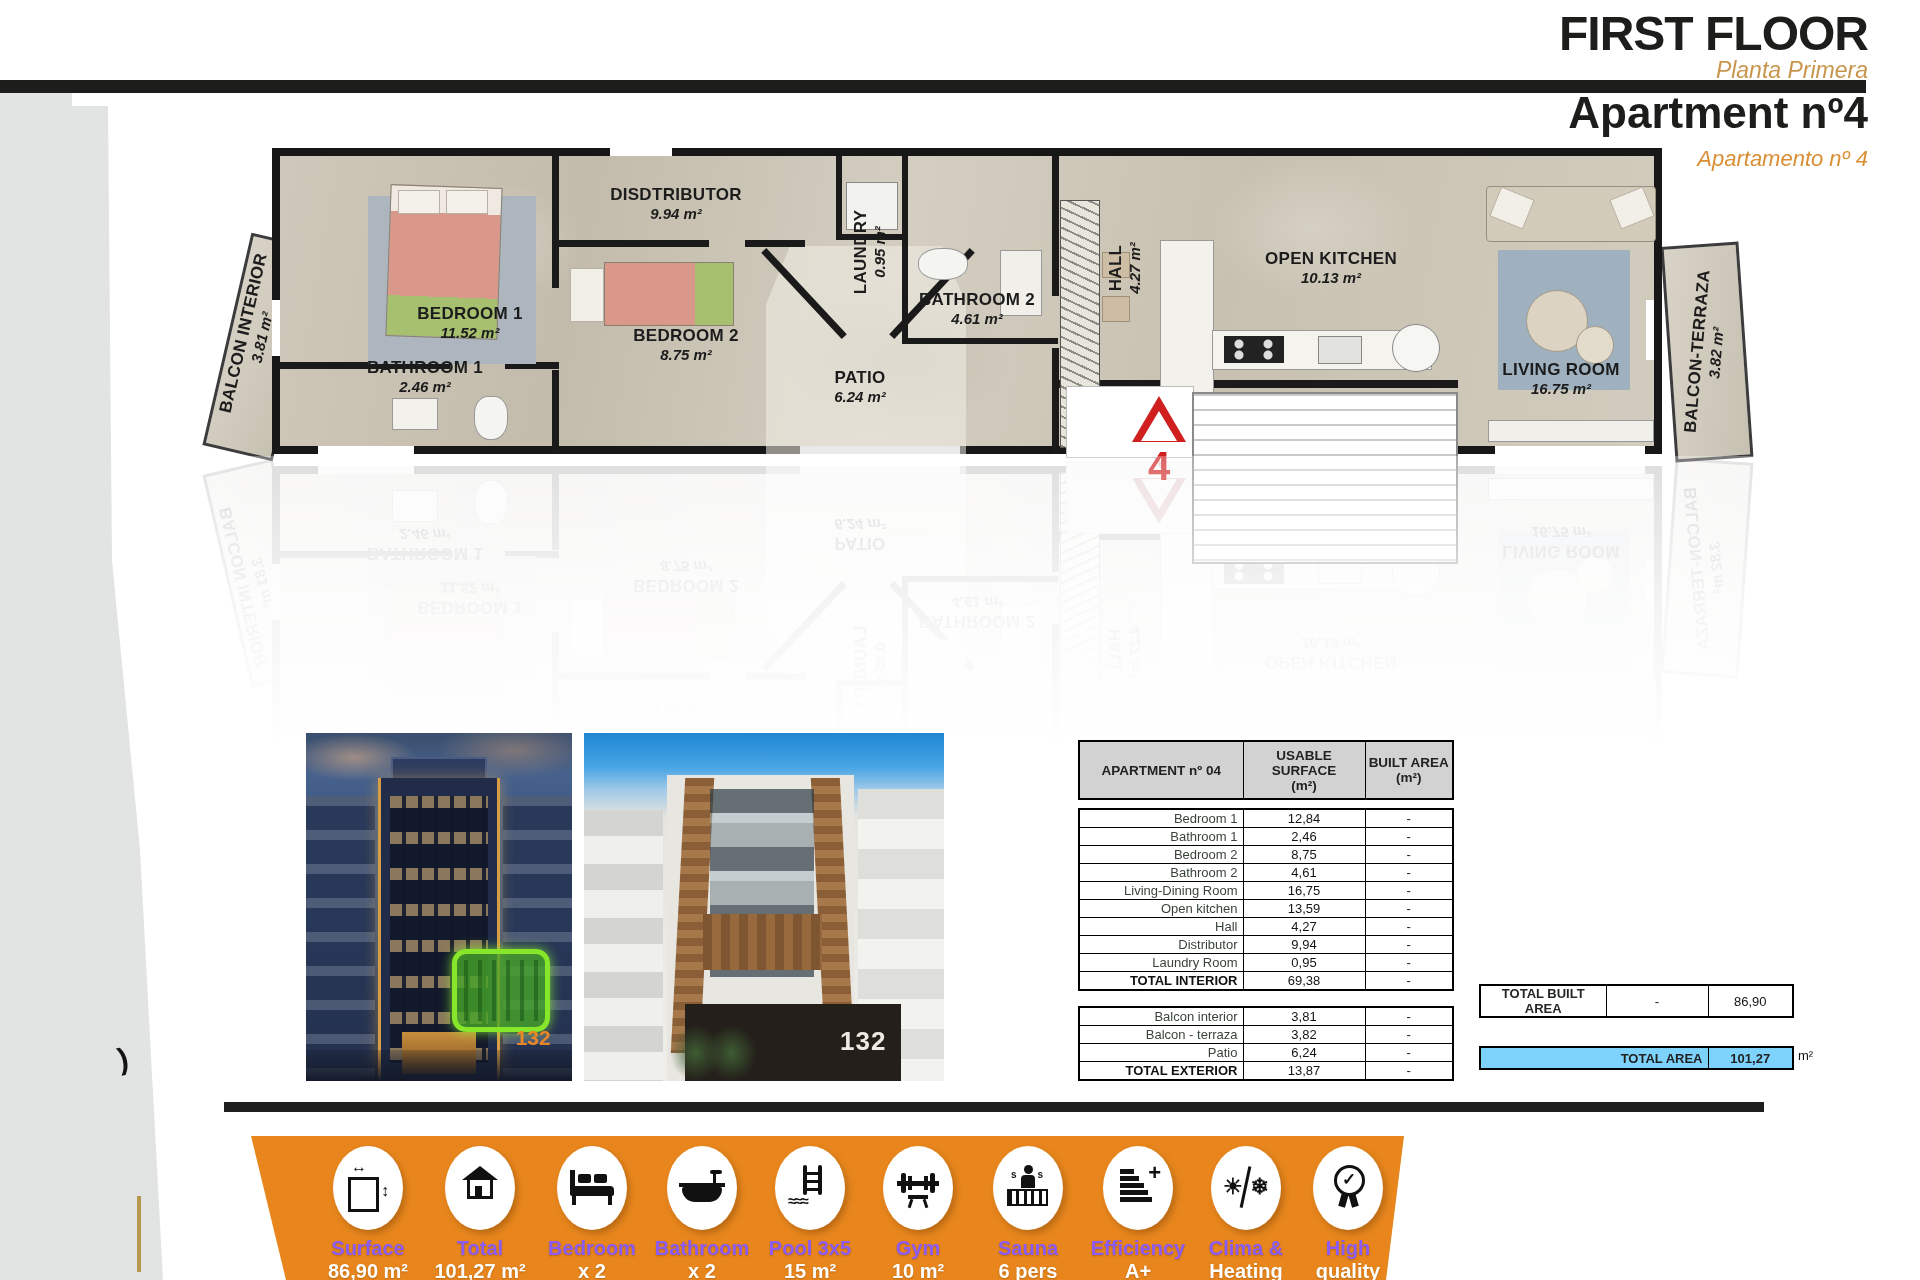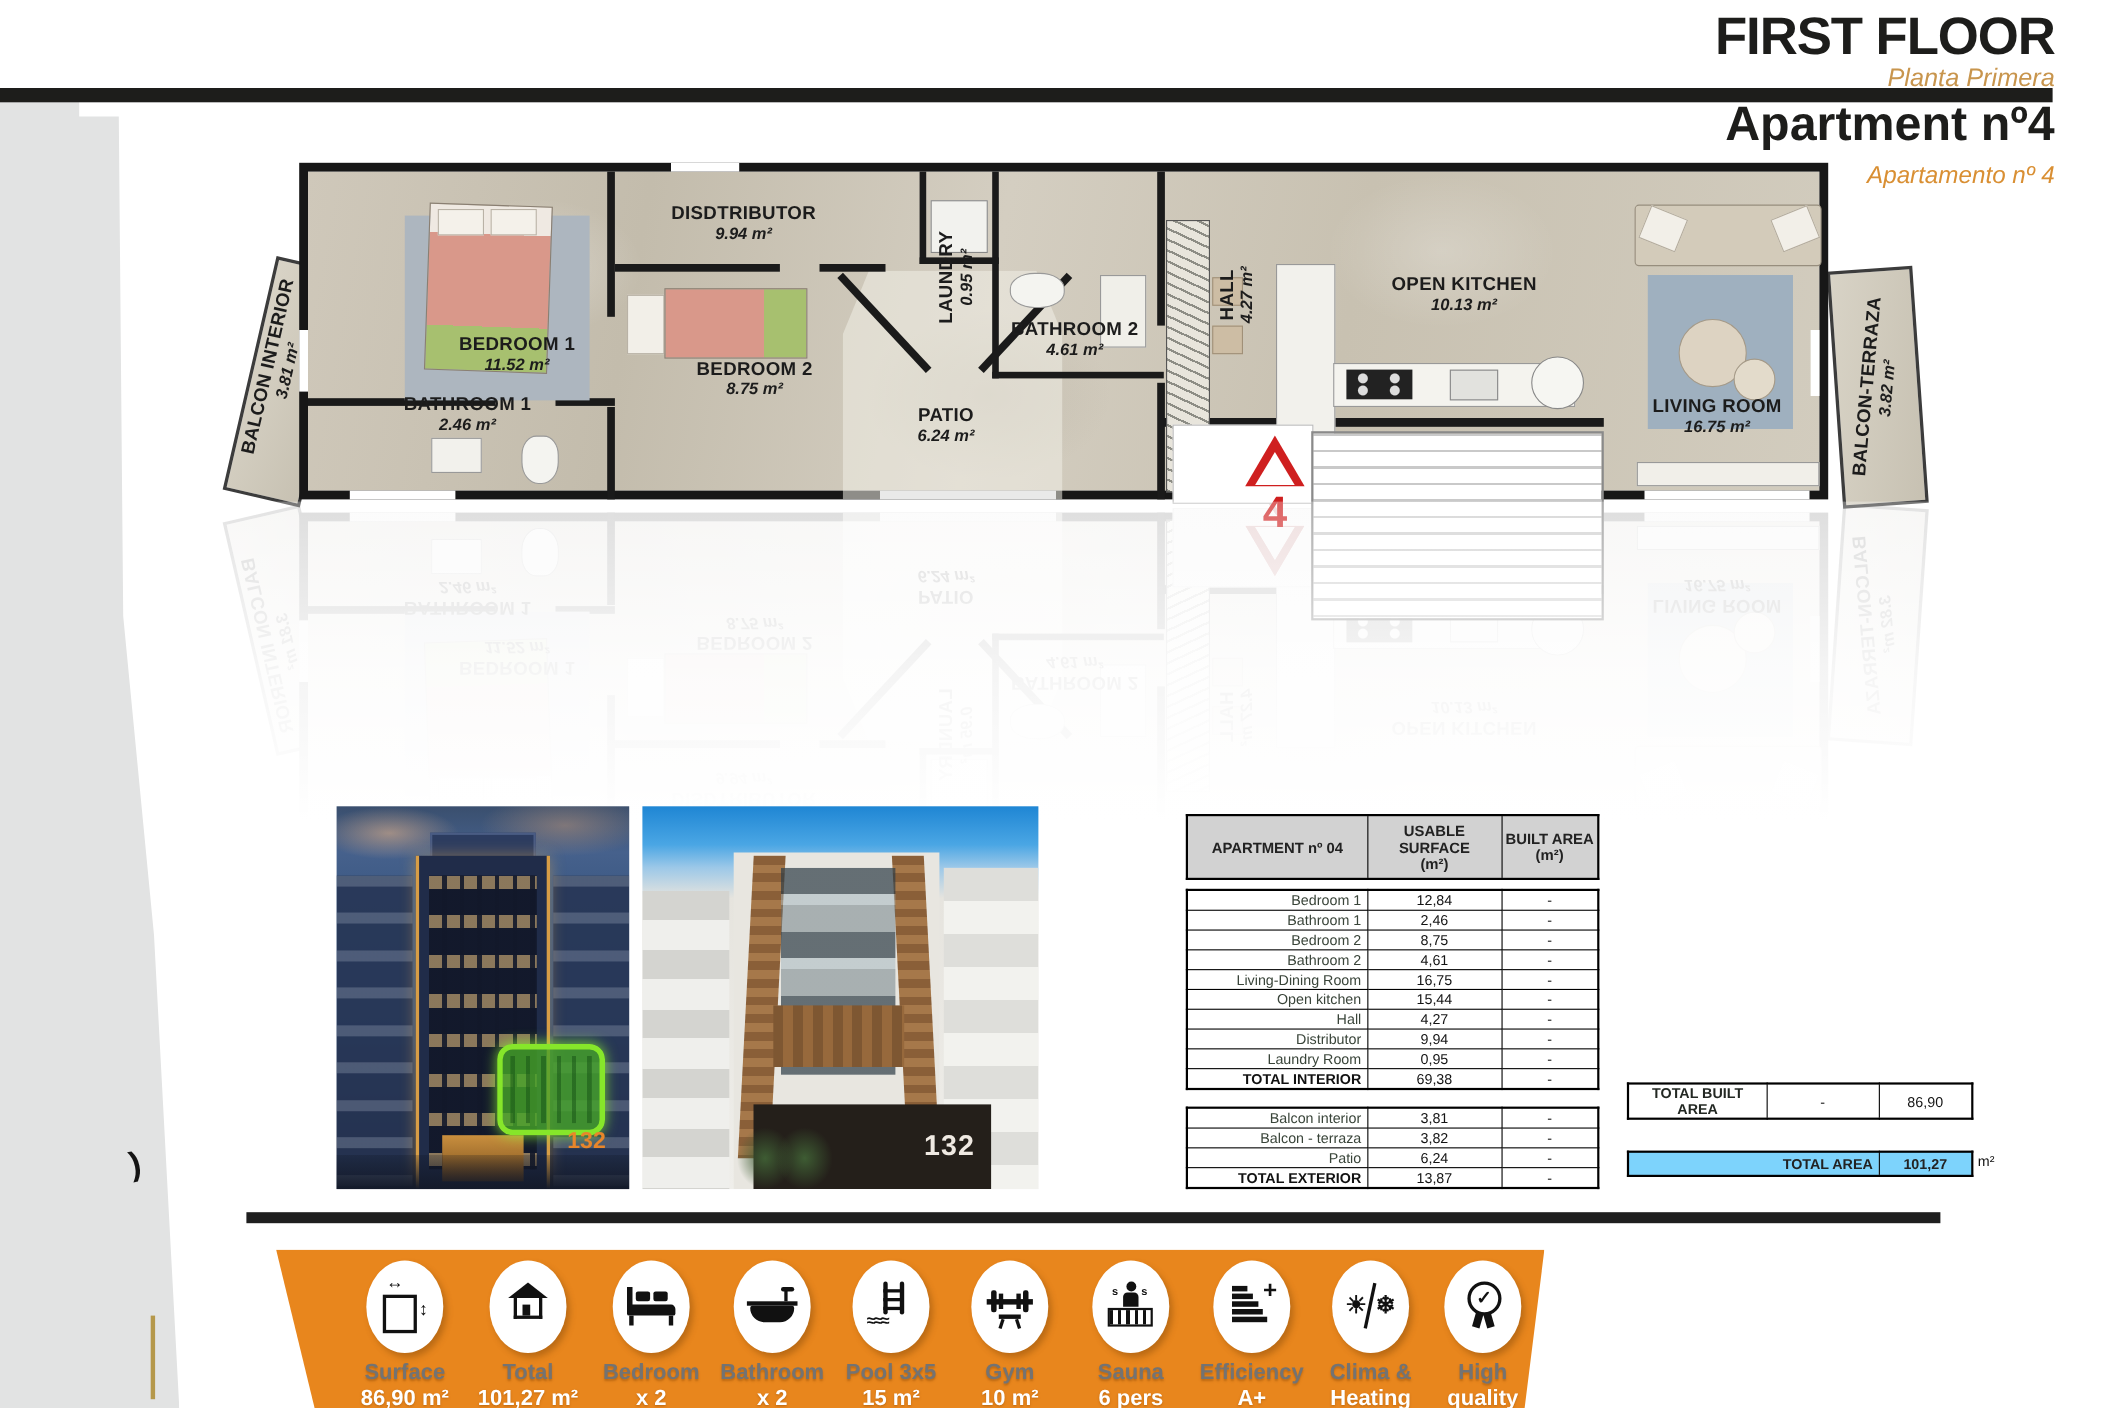--- a/index.html
+++ b/index.html
@@ -109,21 +109,21 @@
   td.tvb{font-weight:bold;text-align:center;}
   .unit-m2{position:absolute;left:1798px;top:1048px;font-size:13px;z-index:6;color:#111;}
 
   
   .bot-line{position:absolute;left:224px;top:1102px;width:1540px;height:10px;background:#1f1f1f;z-index:7;}
   .orange-bar{position:absolute;left:0;top:1136px;width:1920px;height:144px;background:#e8861d;z-index:7;
     clip-path:polygon(251px 0,1404px 0,1386px 100%,286px 100%);}
   .feat{position:absolute;top:1146px;width:120px;text-align:center;z-index:8;}
   .oval{width:70px;height:84px;margin:0 auto;border-radius:50%;background:#fff;display:flex;
     align-items:center;justify-content:center;box-shadow:3px 4px 6px rgba(100,55,5,.35);}
-  .fl1{margin-top:7px;font-size:20px;font-weight:bold;color:#737373;line-height:1.15;
+  .fl1{margin-top:7px;font-size:20px;font-weight:bold;color:#8b5cf6;line-height:1.15;
     text-shadow:0 1px 2px rgba(120,60,0,.4);}
   .fl2{font-size:20px;font-weight:bold;color:#fff;line-height:1.15;text-shadow:0 1px 2px rgba(120,60,0,.4);}
 
   
   .fi{position:relative;width:46px;height:48px;color:#111;}
   .fi *{position:absolute;}
   .fi-surface .sq{left:3px;top:13px;width:25px;height:29px;border:3.5px solid #111;}
   .fi-surface .ah::before{content:"↔";left:0;top:0;font-size:16px;font-weight:bold;}
   .fi-surface .ah{left:6px;top:-6px;}
   .fi-surface .av::before{content:"↕";font-size:16px;font-weight:bold;}
@@ -526,21 +526,21 @@
           <td class="tv">4,61</td>
           <td class="tb">-</td>
         </tr>
     <tr>
           <td class="tn">Living-Dining Room</td>
           <td class="tv">16,75</td>
           <td class="tb">-</td>
         </tr>
     <tr>
           <td class="tn">Open kitchen</td>
-          <td class="tv">15,44</td>
+          <td class="tv">13,59</td>
           <td class="tb">-</td>
         </tr>
     <tr>
           <td class="tn">Hall</td>
           <td class="tv">4,27</td>
           <td class="tb">-</td>
         </tr>
     <tr>
           <td class="tn">Distributor</td>
           <td class="tv">9,94</td>

